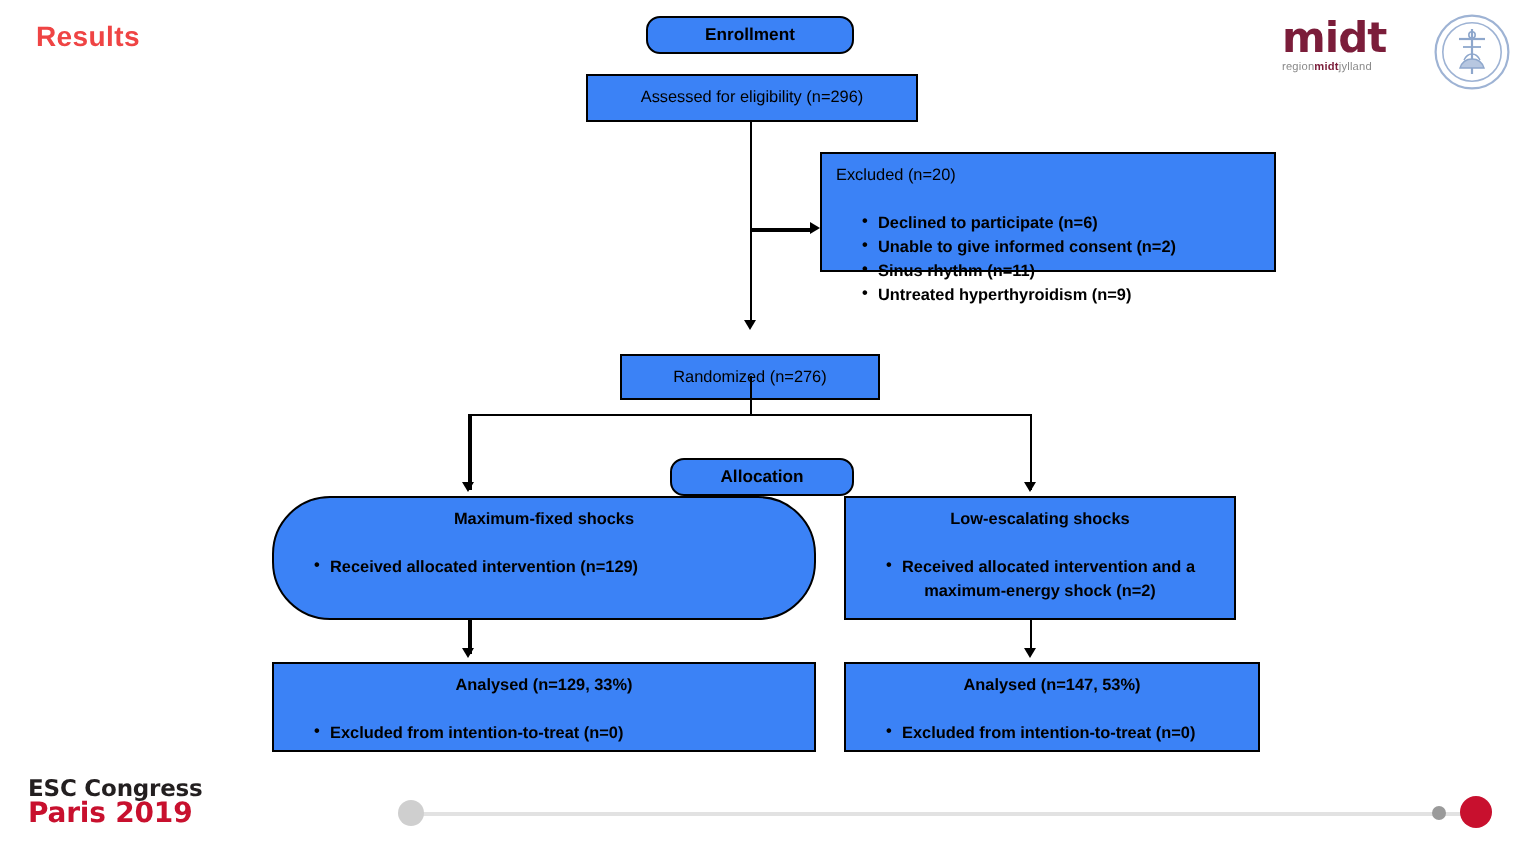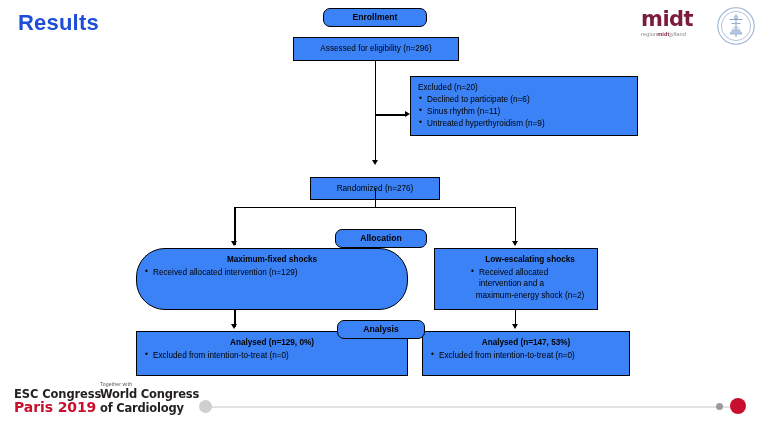--- a/index.html
+++ b/index.html
@@ -17,23 +17,23 @@
     height: 431px;
     background: #ffffff;
     overflow: hidden;
   }
 
   
   .slide-title {
     position: absolute;
     left: 18px;
     top: 10px;
-    font-size: 22px;
-    font-weight: bold;
-    color: #1d4ed8;
+    font-size: 14px;
+    font-weight: bold;
+    color: #ef4444;
     letter-spacing: 0.2px;
   }
 
   
   .logo-midt {
     position: absolute;
     left: 641px;
     top: 9px;
     width: 68px;
     height: 32px;
@@ -84,23 +84,24 @@
     z-index: 5;
   }
   .node-head {
     display: block;
     text-align: center;
     font-weight: bold;
     margin-bottom: 1px;
   }
   .node-body { padding: 5px 7px 4px 7px; }
   .bullets {
-    margin: 0;
+    margin: 12px;
     padding: 0;
     list-style: none;
+    font-weight: bold;
   }
   .bullets li {
     position: relative;
     padding-left: 9px;
     margin: 0 0 0.5px 0;
   }
   .bullets li::before {
     content: "\2022";
     position: absolute;
     left: 1px;
@@ -237,20 +238,21 @@
   <div class="arrow-down" style="left:371.7px; top:160px;"></div>
 
   <div class="ln h" style="left:374.5px; top:114px; width:31px;"></div>
   <div class="arrow-right" style="left:405px; top:111.2px;"></div>
 
   <div class="node" style="left:410px; top:76px; width:228px; height:60px;">
     <div class="node-body">
       <span style="display:block;">Excluded (n=20)</span>
       <ul class="bullets">
         <li>Declined to participate (n=6)</li>
+        <li>Unable to give informed consent (n=2)</li>
         <li>Sinus rhythm (n=11)</li>
         <li>Untreated hyperthyroidism (n=9)</li>
       </ul>
     </div>
   </div>
 
   <div class="node center" style="left:310px; top:165px; width:130px; height:23px;margin-top:12px;">
     <span>Randomized (n=276)</span>
   </div>
 
@@ -267,66 +269,58 @@
 
   <div class="node" style="left:136px; top:248px; width:272px; height:62px;border-radius:29px;">
     <div class="node-body">
       <span class="node-head">Maximum-fixed shocks</span>
       <ul class="bullets">
         <li>Received allocated intervention (n=129)</li>
       </ul>
     </div>
   </div>
 
-  <div class="node" style="left:434px; top:248px; width:164px; height:62px;padding-left:28px;">
+  <div class="node" style="left:422px; top:248px; width:196px; height:62px;">
     <div class="node-body">
       <span class="node-head">Low-escalating shocks</span>
       <ul class="bullets">
         <li>Received allocated intervention and a</li>
         <li class="wrapped">maximum-energy shock (n=2)</li>
       </ul>
     </div>
   </div>
 
   <div class="ln v" style="left:234px; top:310px; height:17px;"></div>
   <div class="arrow-down" style="left:231.2px; top:324px;"></div>
   <div class="ln v" style="left:514.5px; top:310px; height:17px;"></div>
   <div class="arrow-down" style="left:511.7px; top:324px;"></div>
 
-  <div class="node stage center" style="left:337px; top:320px; width:88px; height:19px;">
-    <span>Analysis</span>
-  </div>
 
   <div class="node" style="left:136px; top:331px; width:272px; height:45px;">
     <div class="node-body">
-      <span class="node-head">Analysed  (n=129, 0%)</span>
+      <span class="node-head">Analysed  (n=129, 33%)</span>
       <ul class="bullets">
         <li>Excluded from intention-to-treat (n=0)</li>
       </ul>
     </div>
   </div>
 
   <div class="node" style="left:422px; top:331px; width:208px; height:45px;">
     <div class="node-body">
       <span class="node-head">Analysed  (n=147, 53%)</span>
       <ul class="bullets">
         <li>Excluded from intention-to-treat (n=0)</li>
       </ul>
     </div>
   </div>
 
   <div class="footer-esc">
     <div class="esc-line1">ESC Congress</div>
     <div class="esc-line2">Paris 2019</div>
   </div>
 
-  <div class="footer-wcc">
-    <div class="wcc-kicker">Together with</div>
-    <div class="wcc-name">World Congress</div>
-    <div class="wcc-name">of Cardiology</div>
-  </div>
 
   <div class="progress-track"></div>
   <div class="dot dot-start"></div>
   <div class="dot dot-mid"></div>
   <div class="dot dot-end"></div>
 
 </div>
 
 </body></html>

